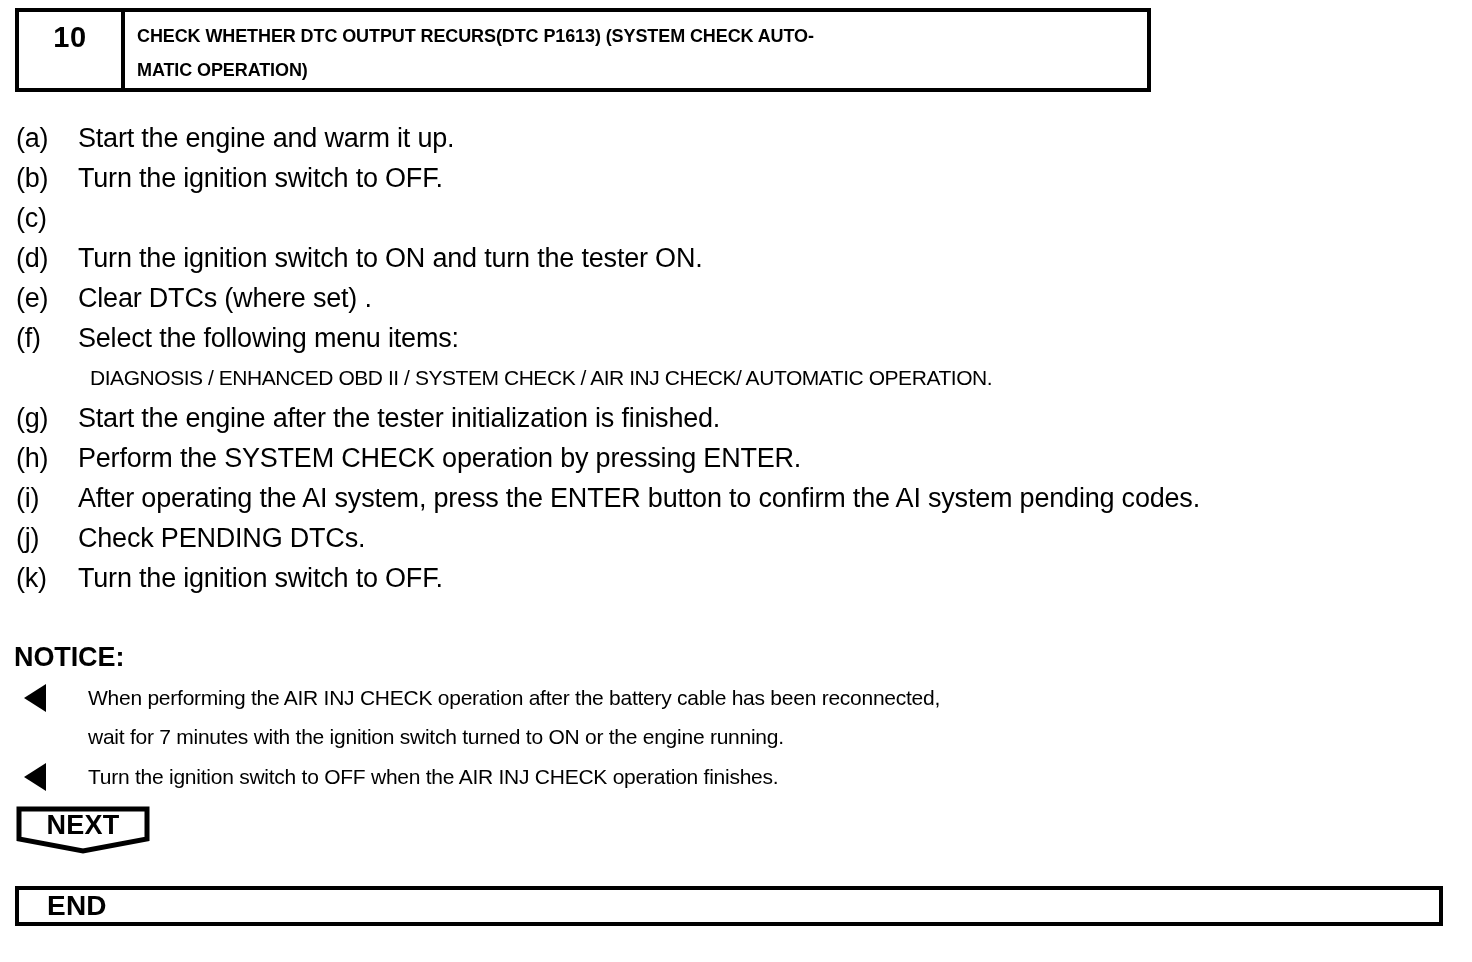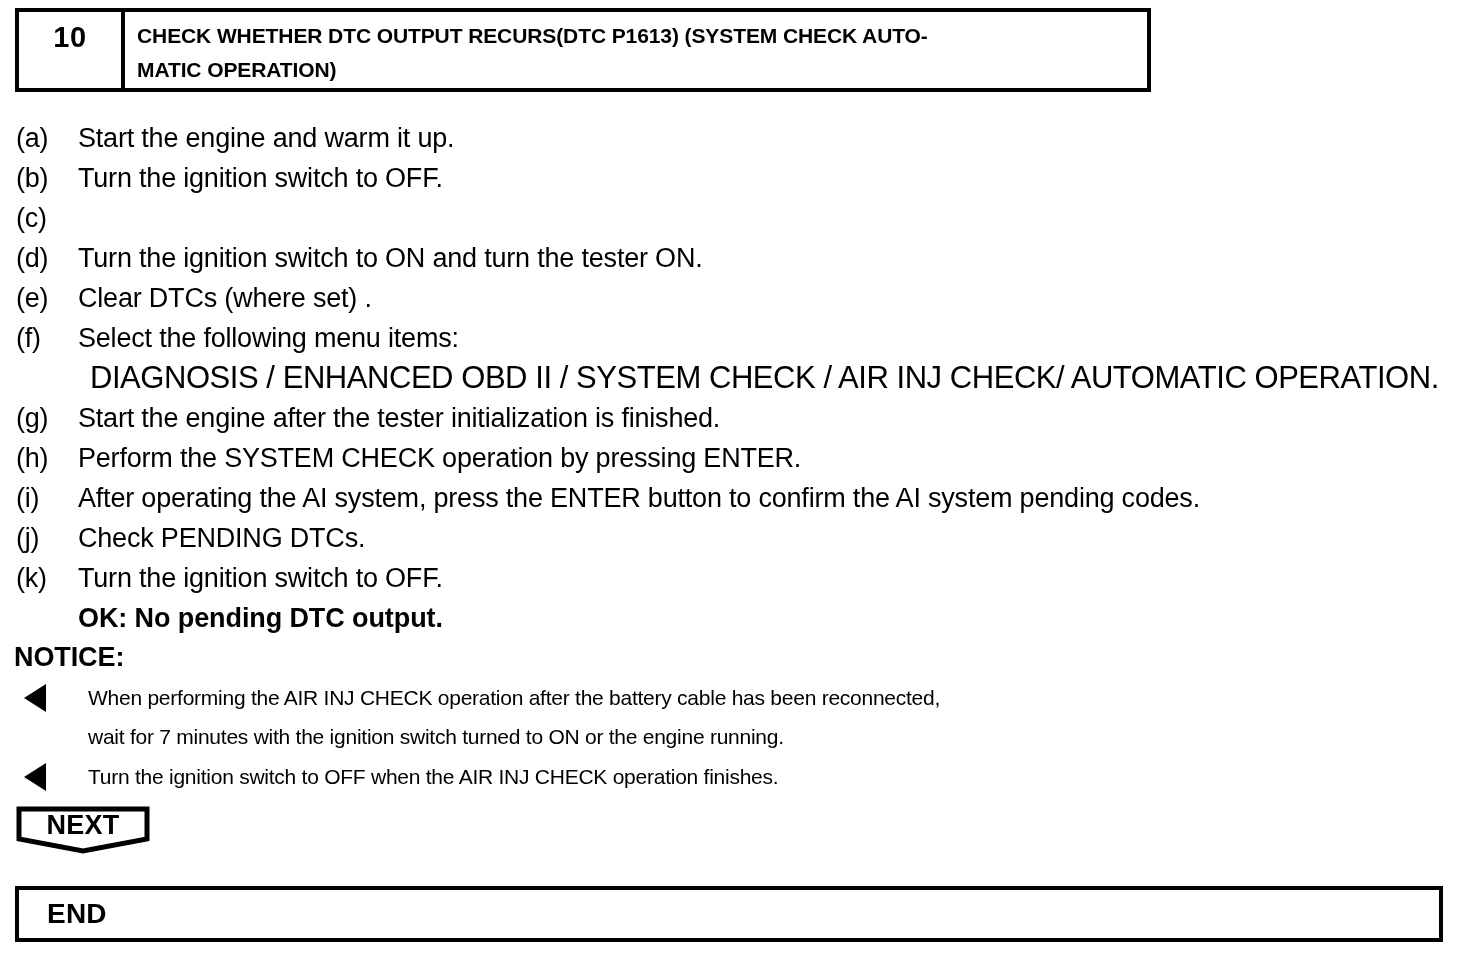--- a/index.html
+++ b/index.html
@@ -46,21 +46,21 @@
     font-size: 29px;
     font-weight: bold;
     letter-spacing: 0.5px;
   }
   .step-title-cell {
     flex: 1;
     padding: 7px 0 0 12px;
     box-sizing: border-box;
   }
   .step-title {
-    font-size: 21px;
+    font-size: 18px;
     font-weight: bold;
     line-height: 34px;
     letter-spacing: -0.1px;
     white-space: pre-line;
   }
 
   
   .proc-list {
     position: absolute;
     left: 0;
@@ -88,21 +88,21 @@
     top: 0;
     font-size: 27px;
     line-height: 36px;
     letter-spacing: -0.2px;
     white-space: pre;
   }
   .proc-subtext {
     position: absolute;
     left: 90px;
     top: 0;
-    font-size: 31px;
+    font-size: 21px;
     line-height: 36px;
     letter-spacing: -0.45px;
     white-space: pre;
   }
   .proc-text.bold {
     font-weight: bold;
     letter-spacing: -0.1px;
   }
 
   
@@ -166,21 +166,21 @@
     padding-bottom: 2px;
     box-sizing: border-box;
   }
 
   
   .end-box {
     position: absolute;
     left: 15px;
     top: 886px;
     width: 1428px;
-    height: 56px;
+    height: 40px;
     border: 4px solid #000;
     box-sizing: border-box;
     display: flex;
     align-items: center;
     padding-left: 28px;
   }
   .end-label {
     font-size: 28px;
     font-weight: bold;
     letter-spacing: 0.2px;
@@ -254,23 +254,20 @@
     <div class="proc-row">
       <span class="proc-label">(j)</span>
       <span class="proc-text">Check PENDING DTCs.</span>
     </div>
 
     <div class="proc-row">
       <span class="proc-label">(k)</span>
       <span class="proc-text">Turn the ignition switch to OFF.</span>
     </div>
 
-    <div class="proc-row">
-      <span class="proc-text bold">OK: No pending DTC output.</span>
-    </div>
 
   </div>
 
   <div class="notice-heading" style="top:639px">NOTICE:</div>
 
   <div class="notice-item" style="top:678px">
     <span class="notice-bullet"></span>
     <span class="notice-text">When performing the AIR INJ CHECK operation after the battery cable has been reconnected,
 wait for 7 minutes with the ignition switch turned to ON or the engine running.</span>
   </div>

